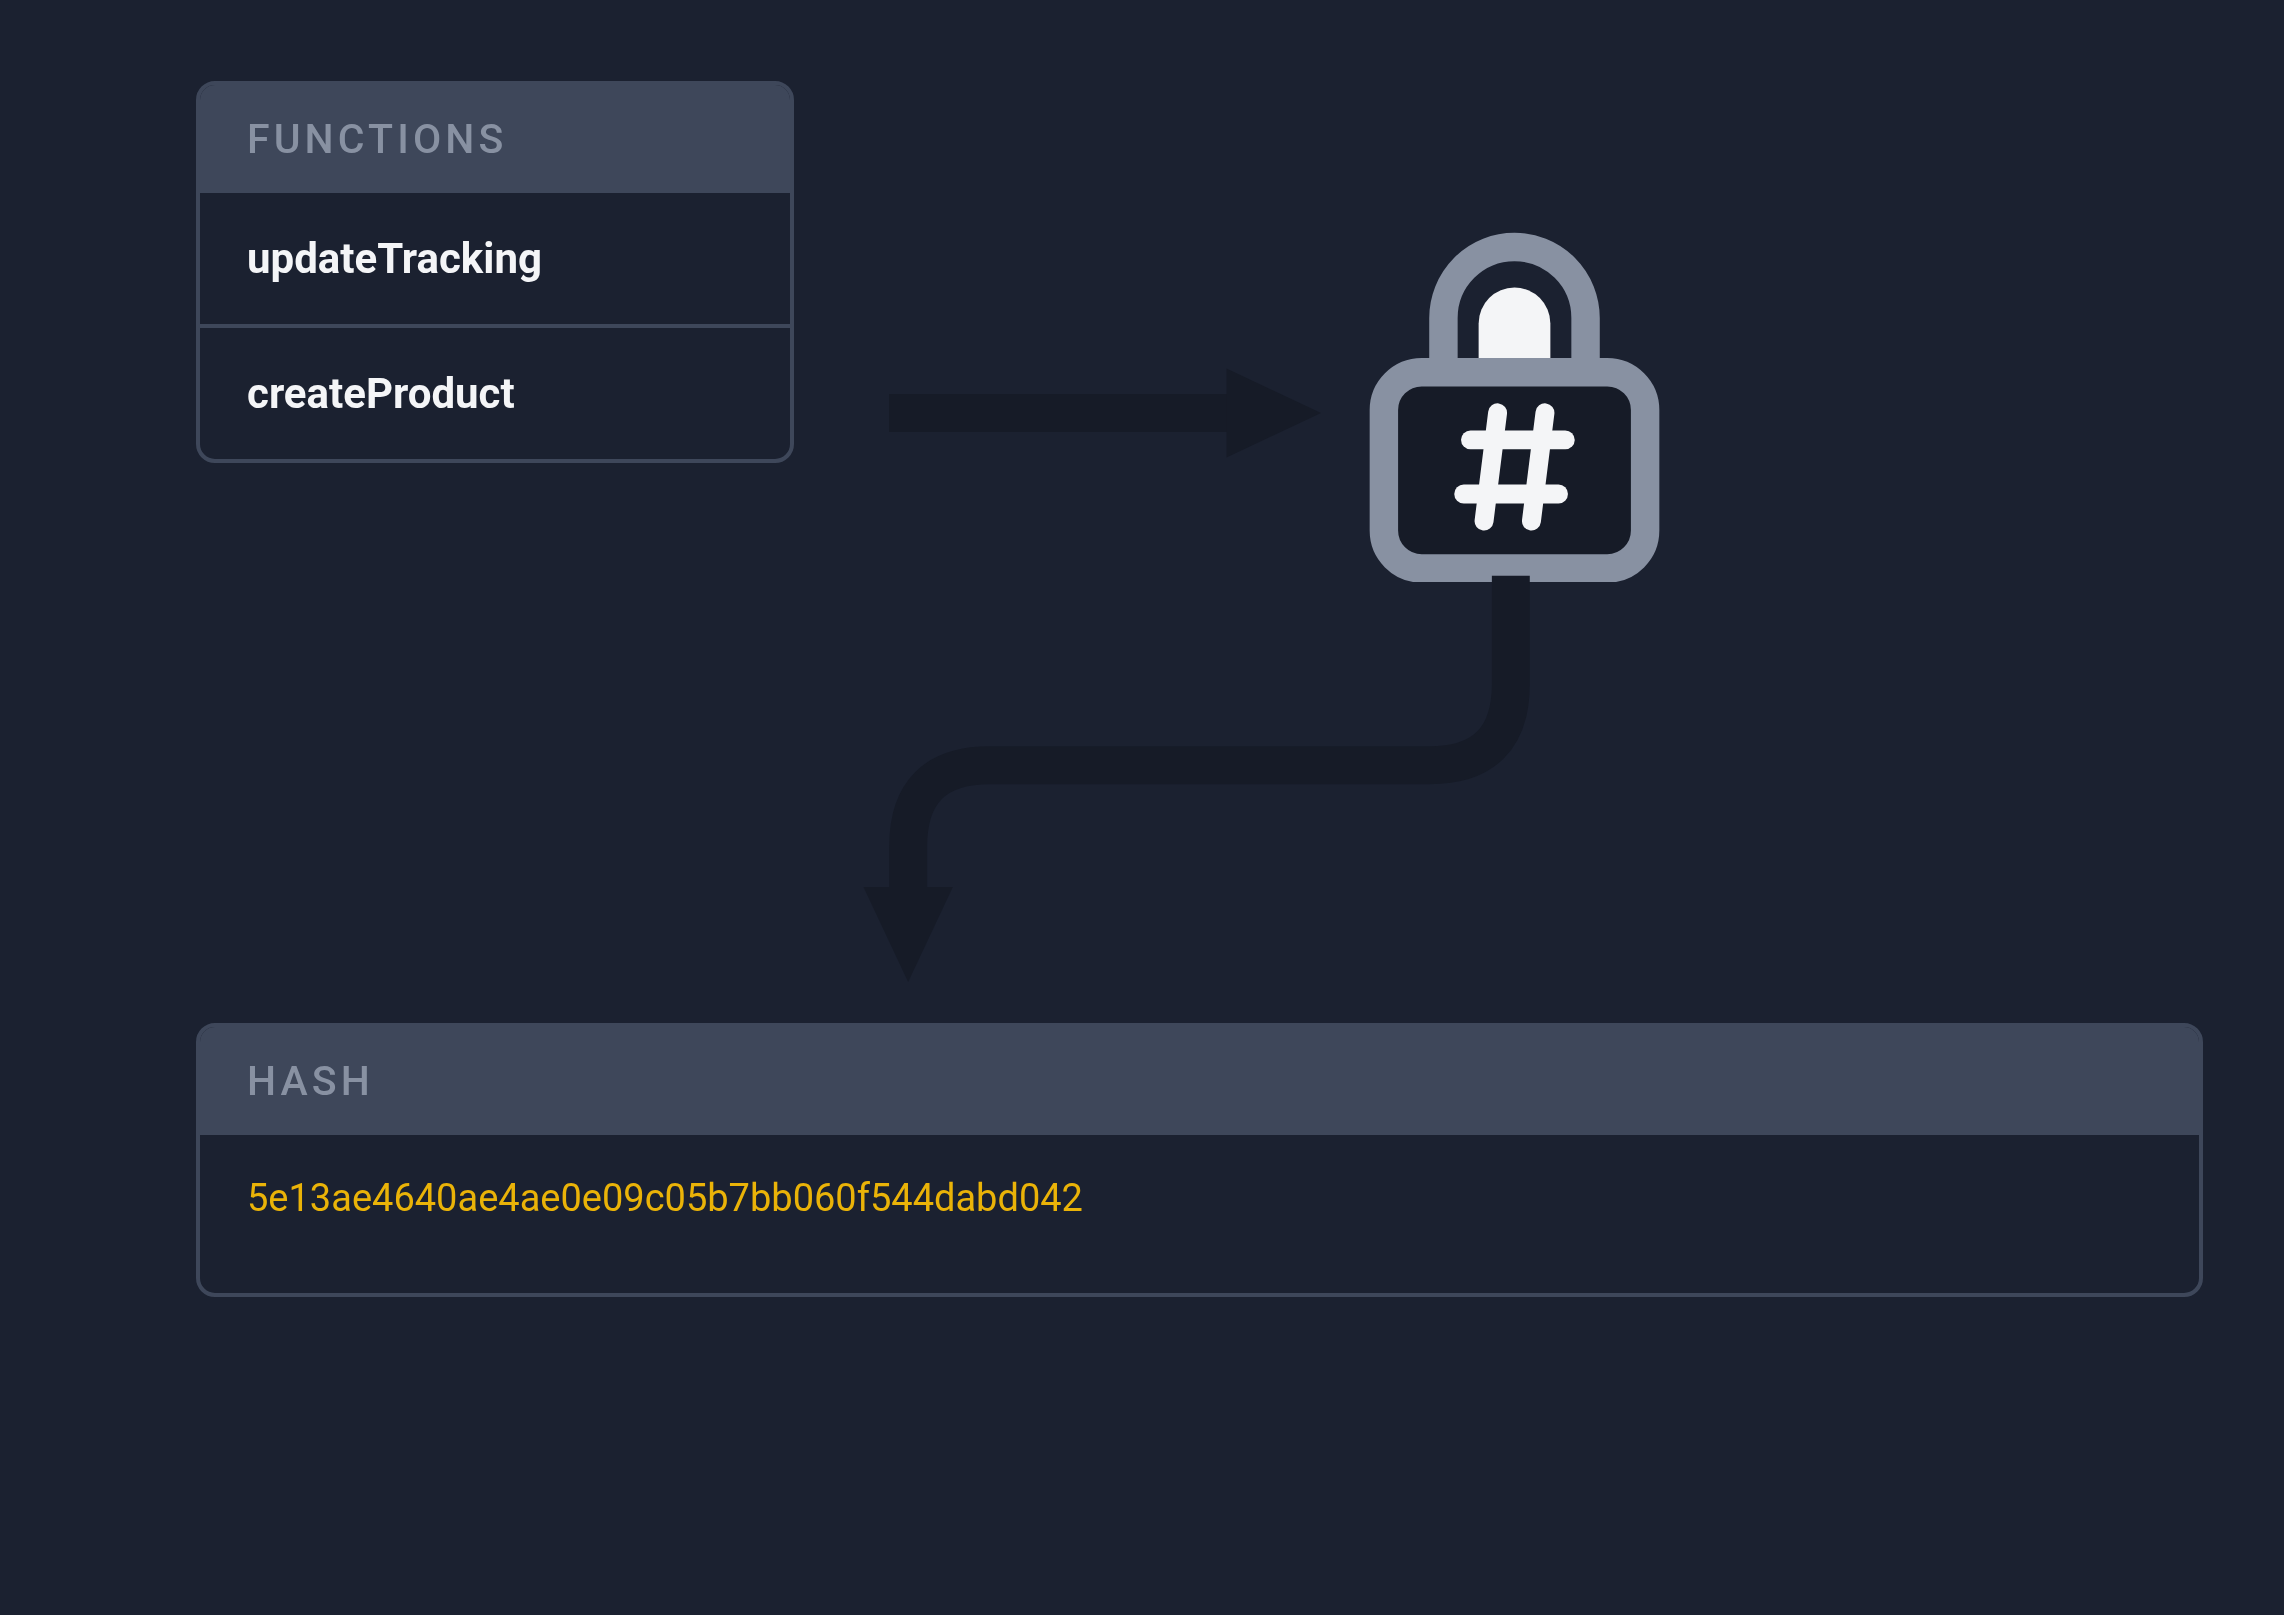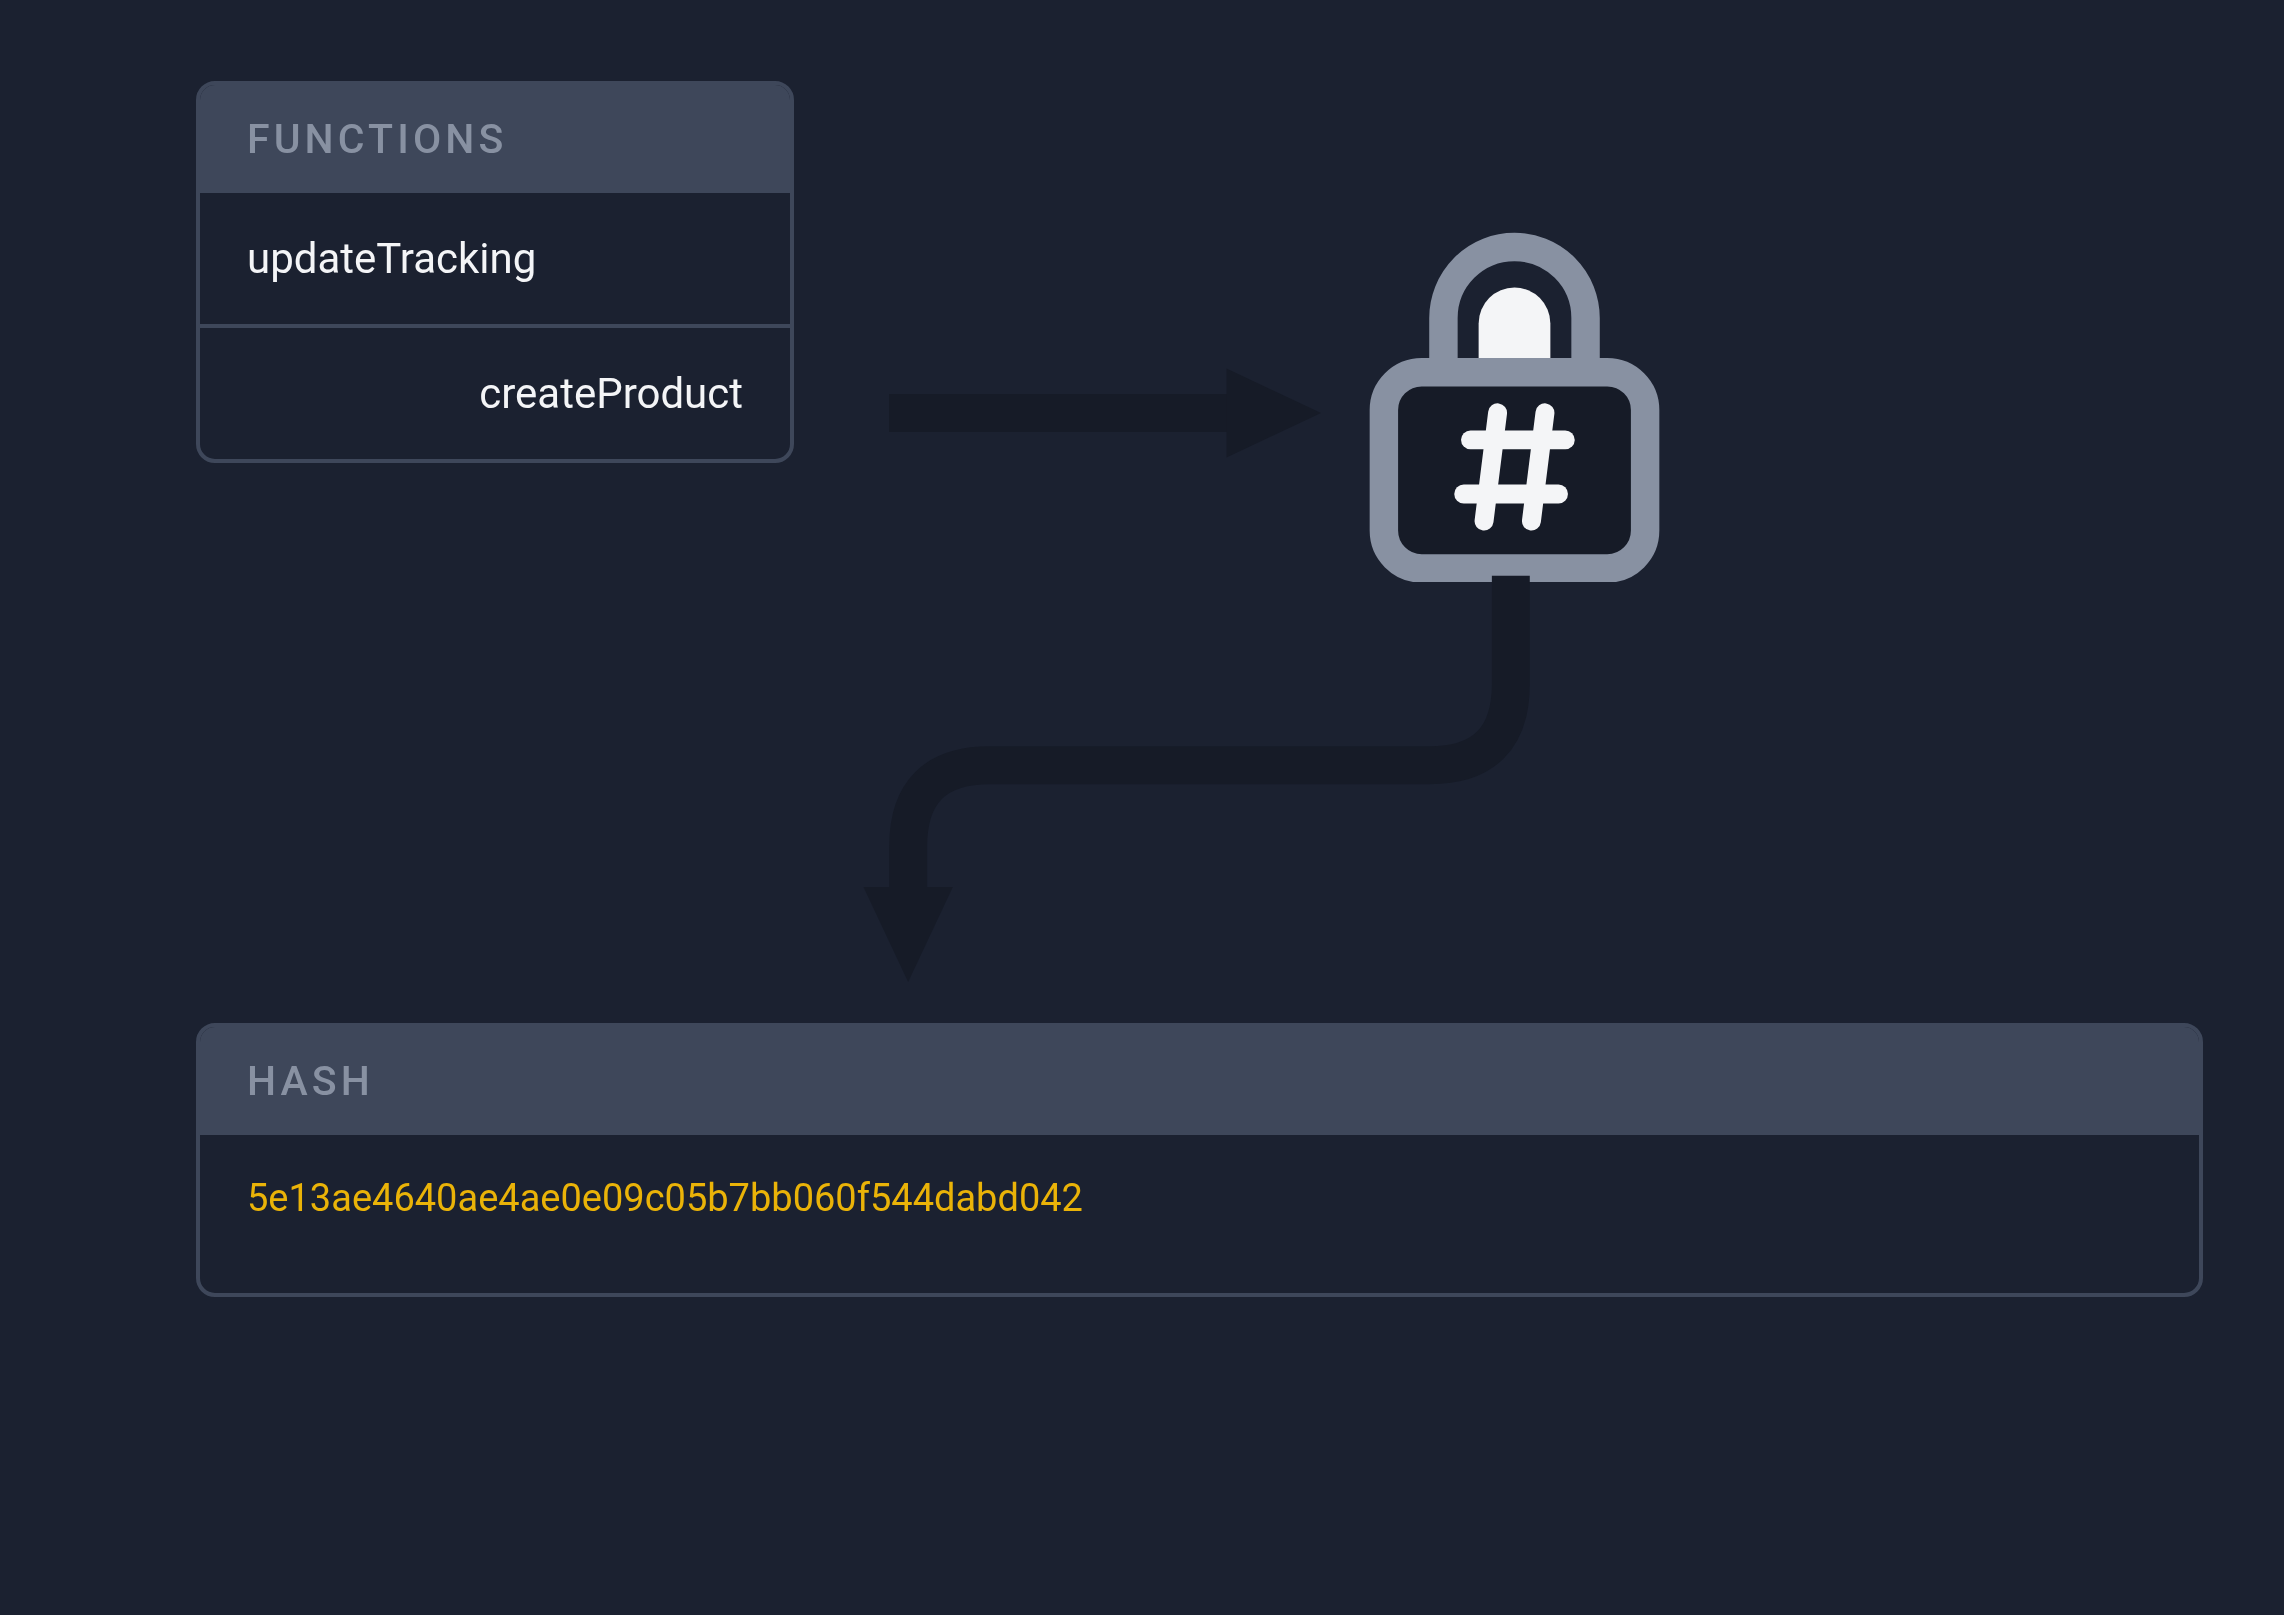--- a/index.html
+++ b/index.html
@@ -30,23 +30,23 @@
     color: #8891a2;
     font-size: 41px;
     font-weight: 500;
     letter-spacing: 4.1px;
   }
   .row {
     padding: 41px 47px;
     border-bottom: 4.1px solid #3e475a;
     color: #f4f5f7;
     font-size: 42px;
-    font-weight: 400;
+    font-weight: 700;
   }
-  .row:last-child { border-bottom: none; text-align: right; }
+  .row:last-child { border-bottom: none; }
   .hash-value {
     padding: 41px 47px 73px 47px;
     color: #eab308;
     font-size: 38px;
     font-weight: 400;
     white-space: nowrap;
   }
   .lock-wrap {
     position: absolute;
     left: 1362px;

